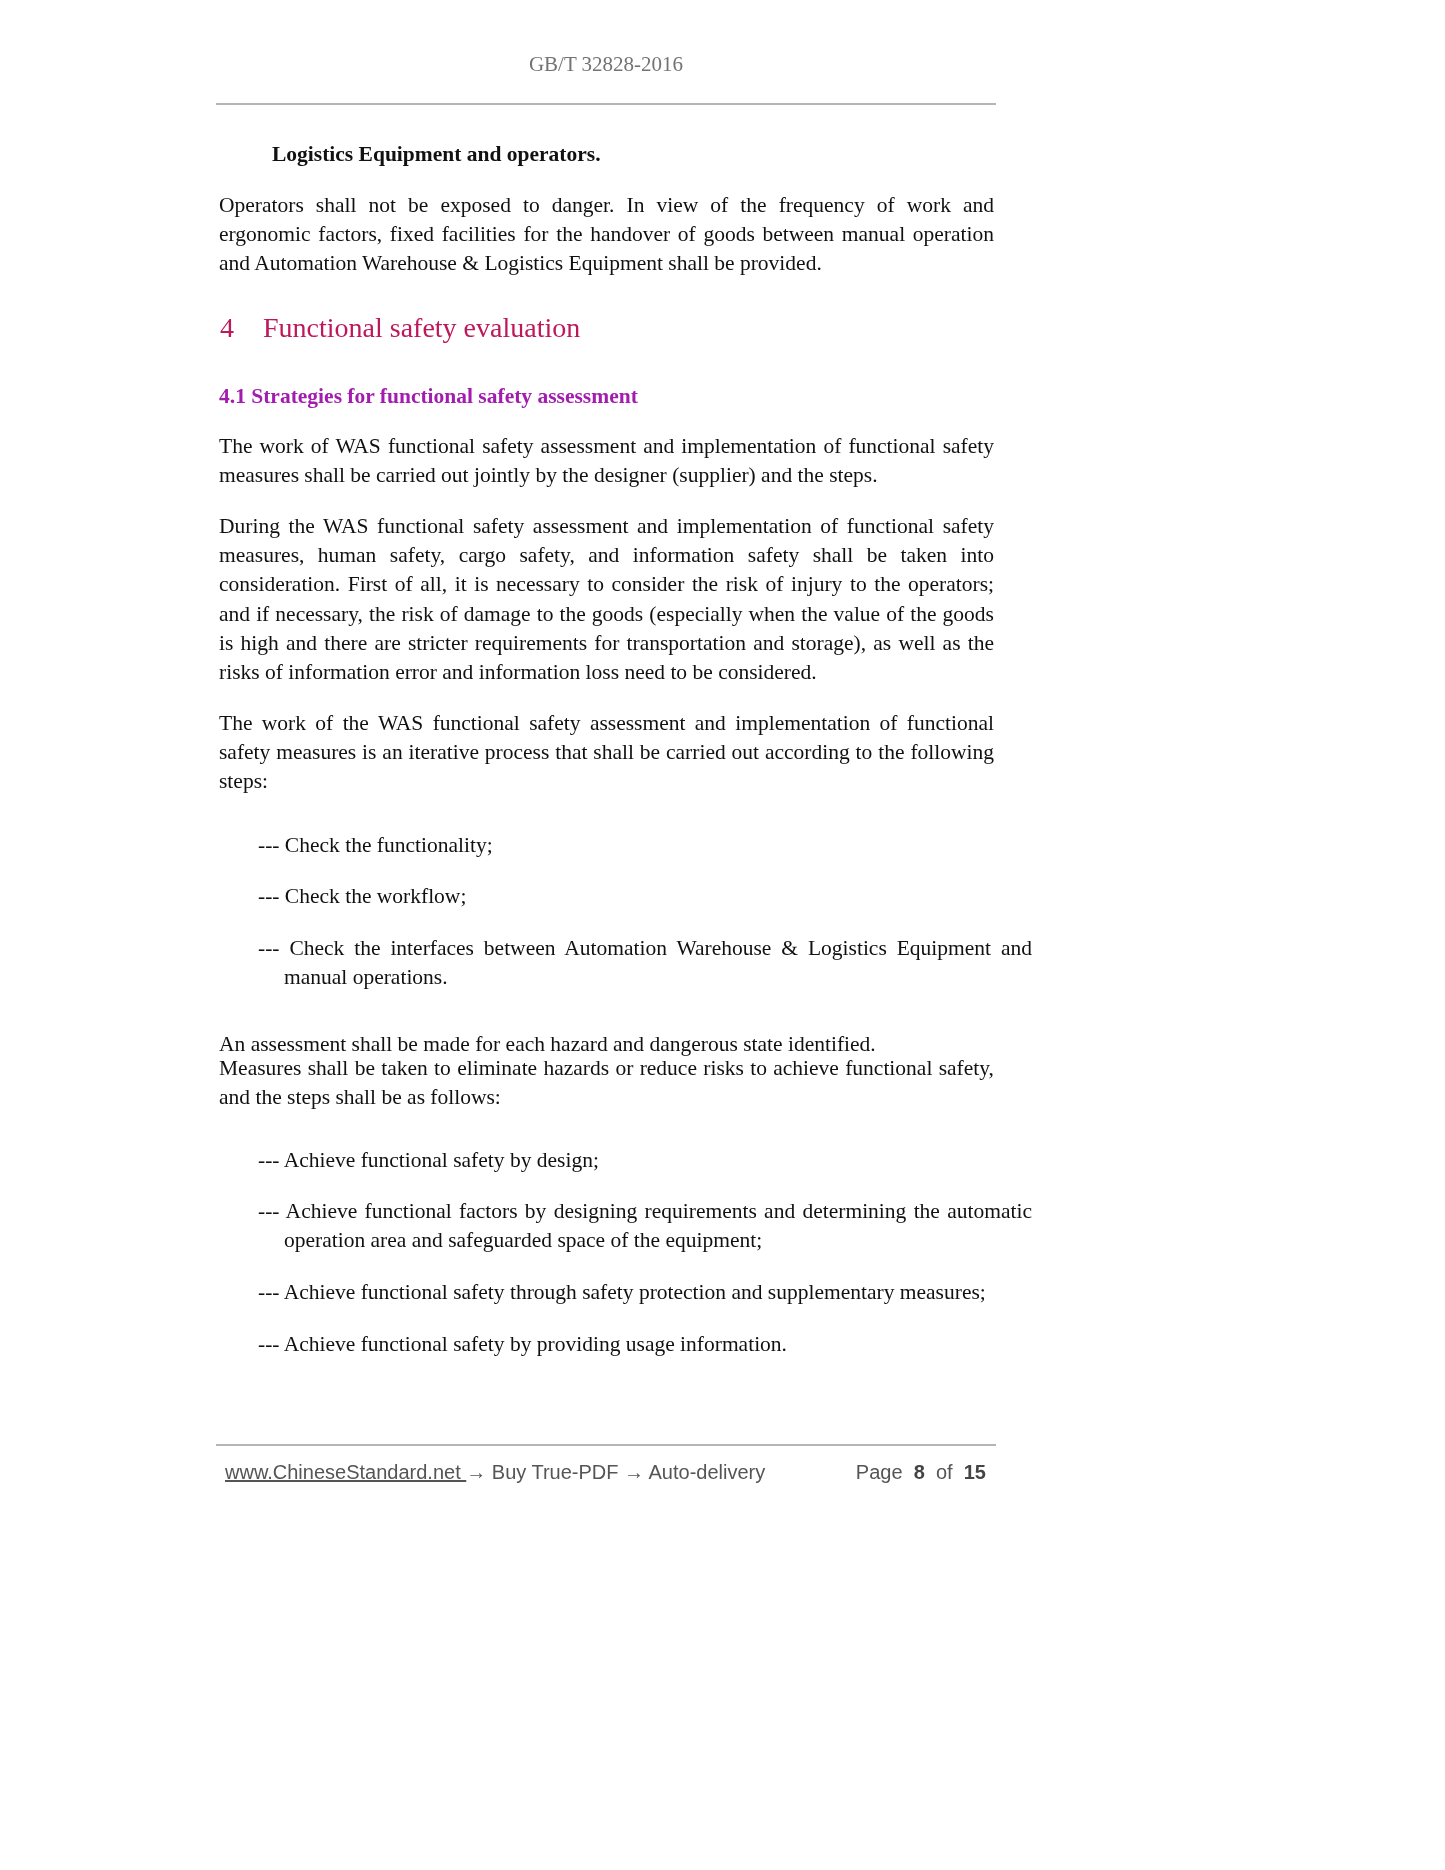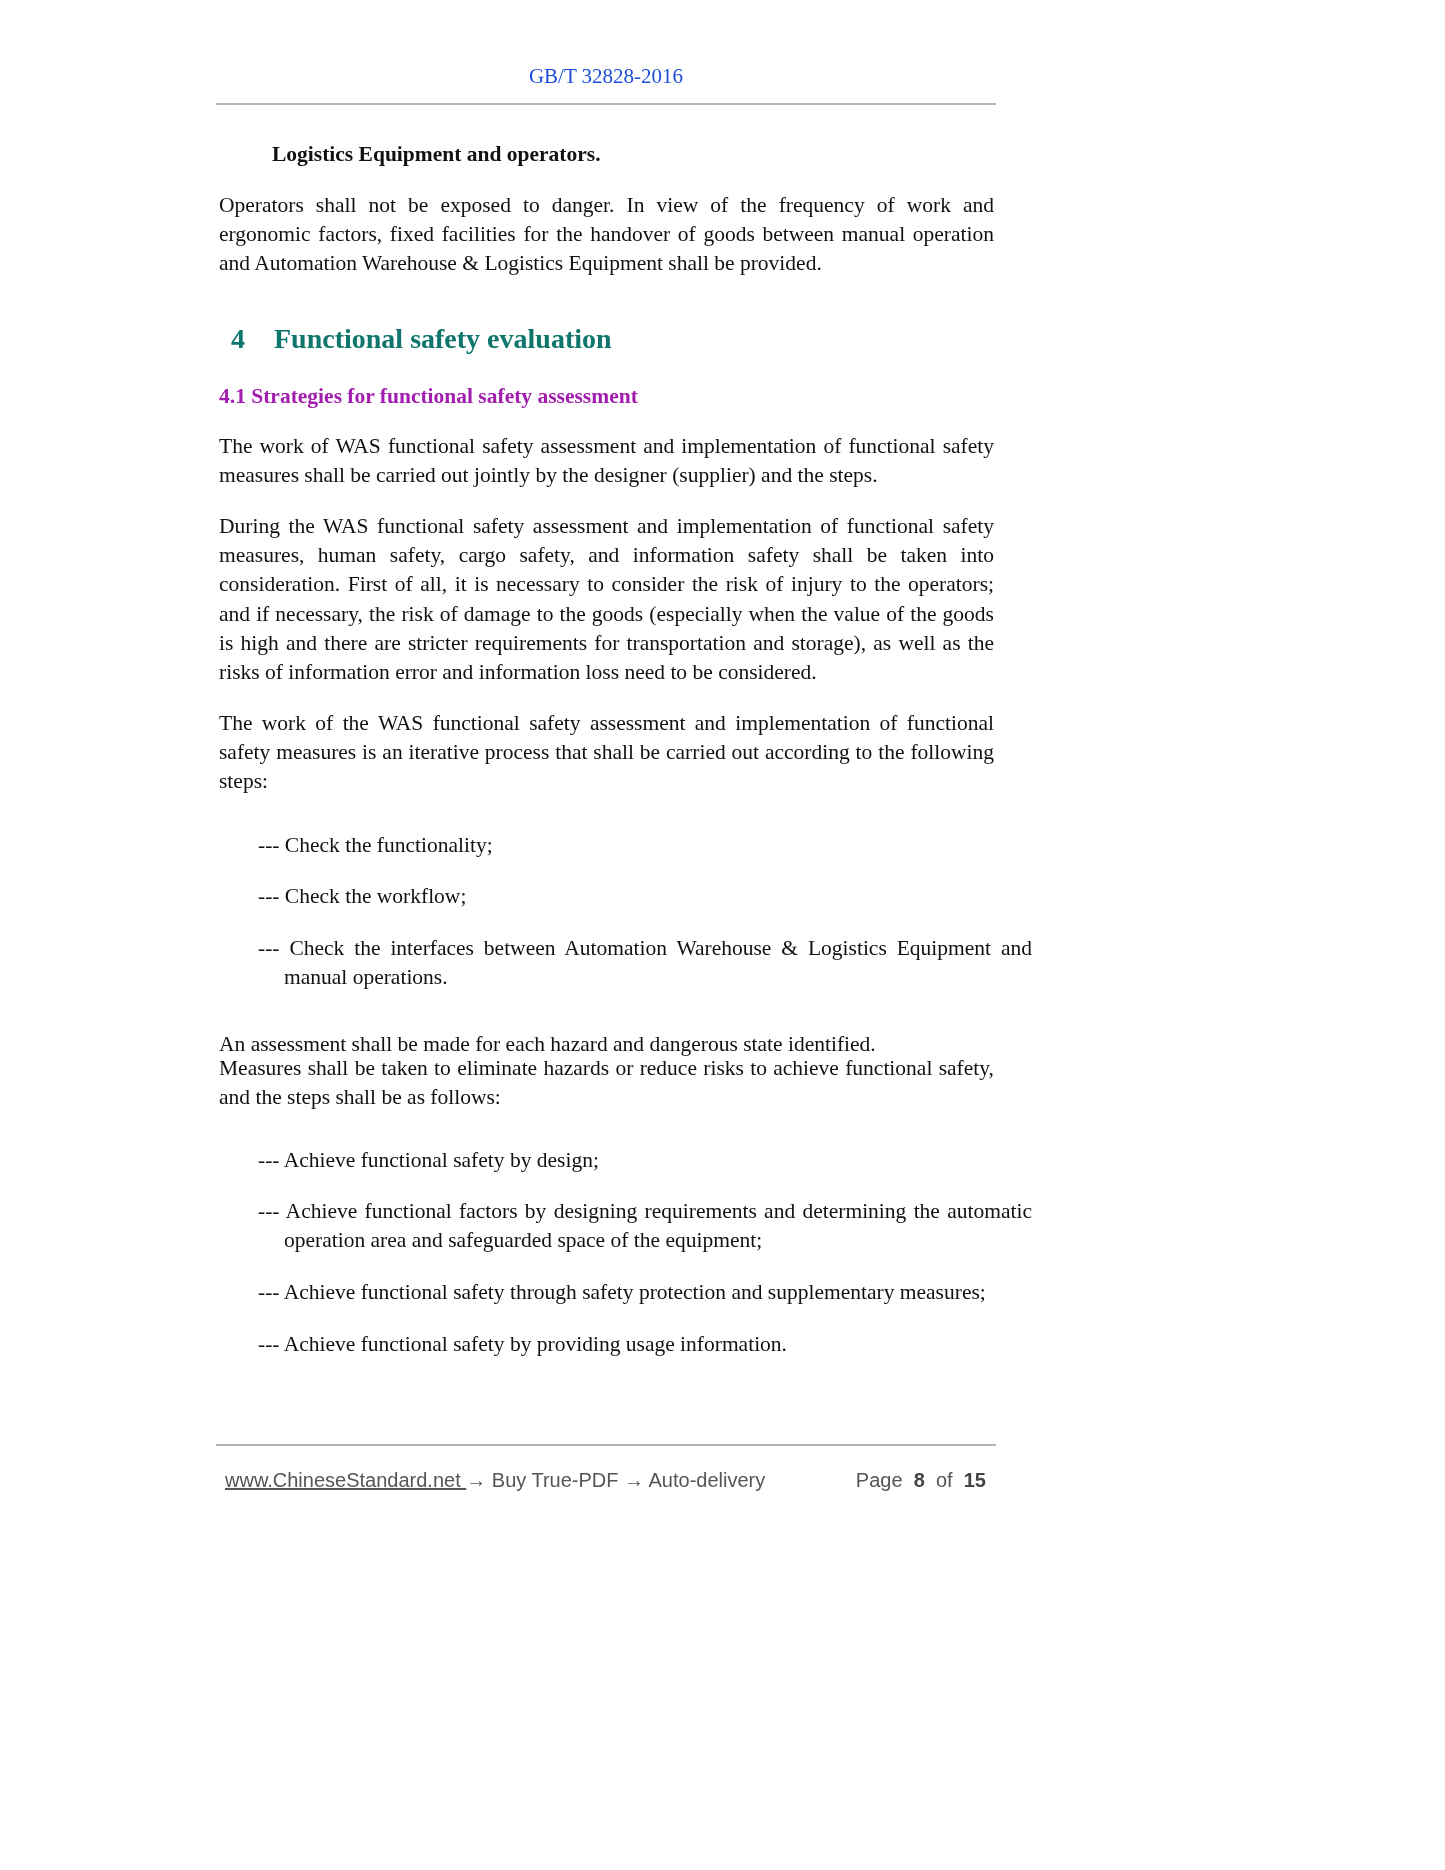--- a/index.html
+++ b/index.html
@@ -1,36 +1,36 @@
 <!DOCTYPE html>
 <html><head>
 <meta charset="utf-8">
 <style>
   html, body { margin: 0; padding: 0; background: #ffffff; }
   body { width: 1445px; height: 1870px; position: relative; overflow: hidden; }
   .page { position: absolute; left: 0; top: 0; width: 1445px; height: 1870px; background: #fff; }
   .running-header {
-    position: absolute; left: 216px; width: 780px; top: 64px;
-    text-align: center; font-family: "Liberation Serif", serif; font-size: 21px; color: #1d4ed8;
+    position: absolute; left: 216px; width: 780px; top: 52px;
+    text-align: center; font-family: "Liberation Serif", serif; font-size: 21px; color: #737373;
   }
   .hr { position: absolute; left: 216px; width: 780px; height: 2px; background: #b5b5b5; }
   .body-text {
     position: absolute; left: 219px; width: 775px;
     font-family: "Liberation Serif", serif; font-size: 21.5px; line-height: 29.2px; color: #111;
     text-align: justify;
   }
   .p { position: absolute; left: 0; width: 775px; margin: 0; }
   .indent1 { left: 53px; width: 722px; font-weight: bold; }
   .dash { position: absolute; left: 27px; width: 748px; margin: 12px; padding-left: 26px; text-indent: -26px; }
-  .h1 { position: absolute; left: 0; font-weight: bold; font-size: 28px; margin: 12px; color: #0f766e; }
+  .h1 { position: absolute; left: 0; font-weight: normal; font-size: 28px; margin: 1px; color: #be185d; }
   .h1 .num { display: inline-block; width: 43px; }
   .h2 { position: absolute; left: 0; font-weight: bold; font-size: 21.5px; margin: 0; color: #a21caf; }
   .footer {
     position: absolute; left: 225px; top: 1461px; width: 765px;
-    font-family: "Liberation Sans", sans-serif; font-size: 20px; color: #555; margin-top: 8px;
+    font-family: "Liberation Sans", sans-serif; font-size: 20px; color: #555;
   }
   .footer a { color: #555; text-decoration: underline; }
   .footer .right { position: absolute; right: 4px; top: 0; }
   .footer b { color: #444; }
 </style>
 </head>
 <body>
 
 <div class="page">
   <div class="running-header">GB/T 32828-2016</div>

